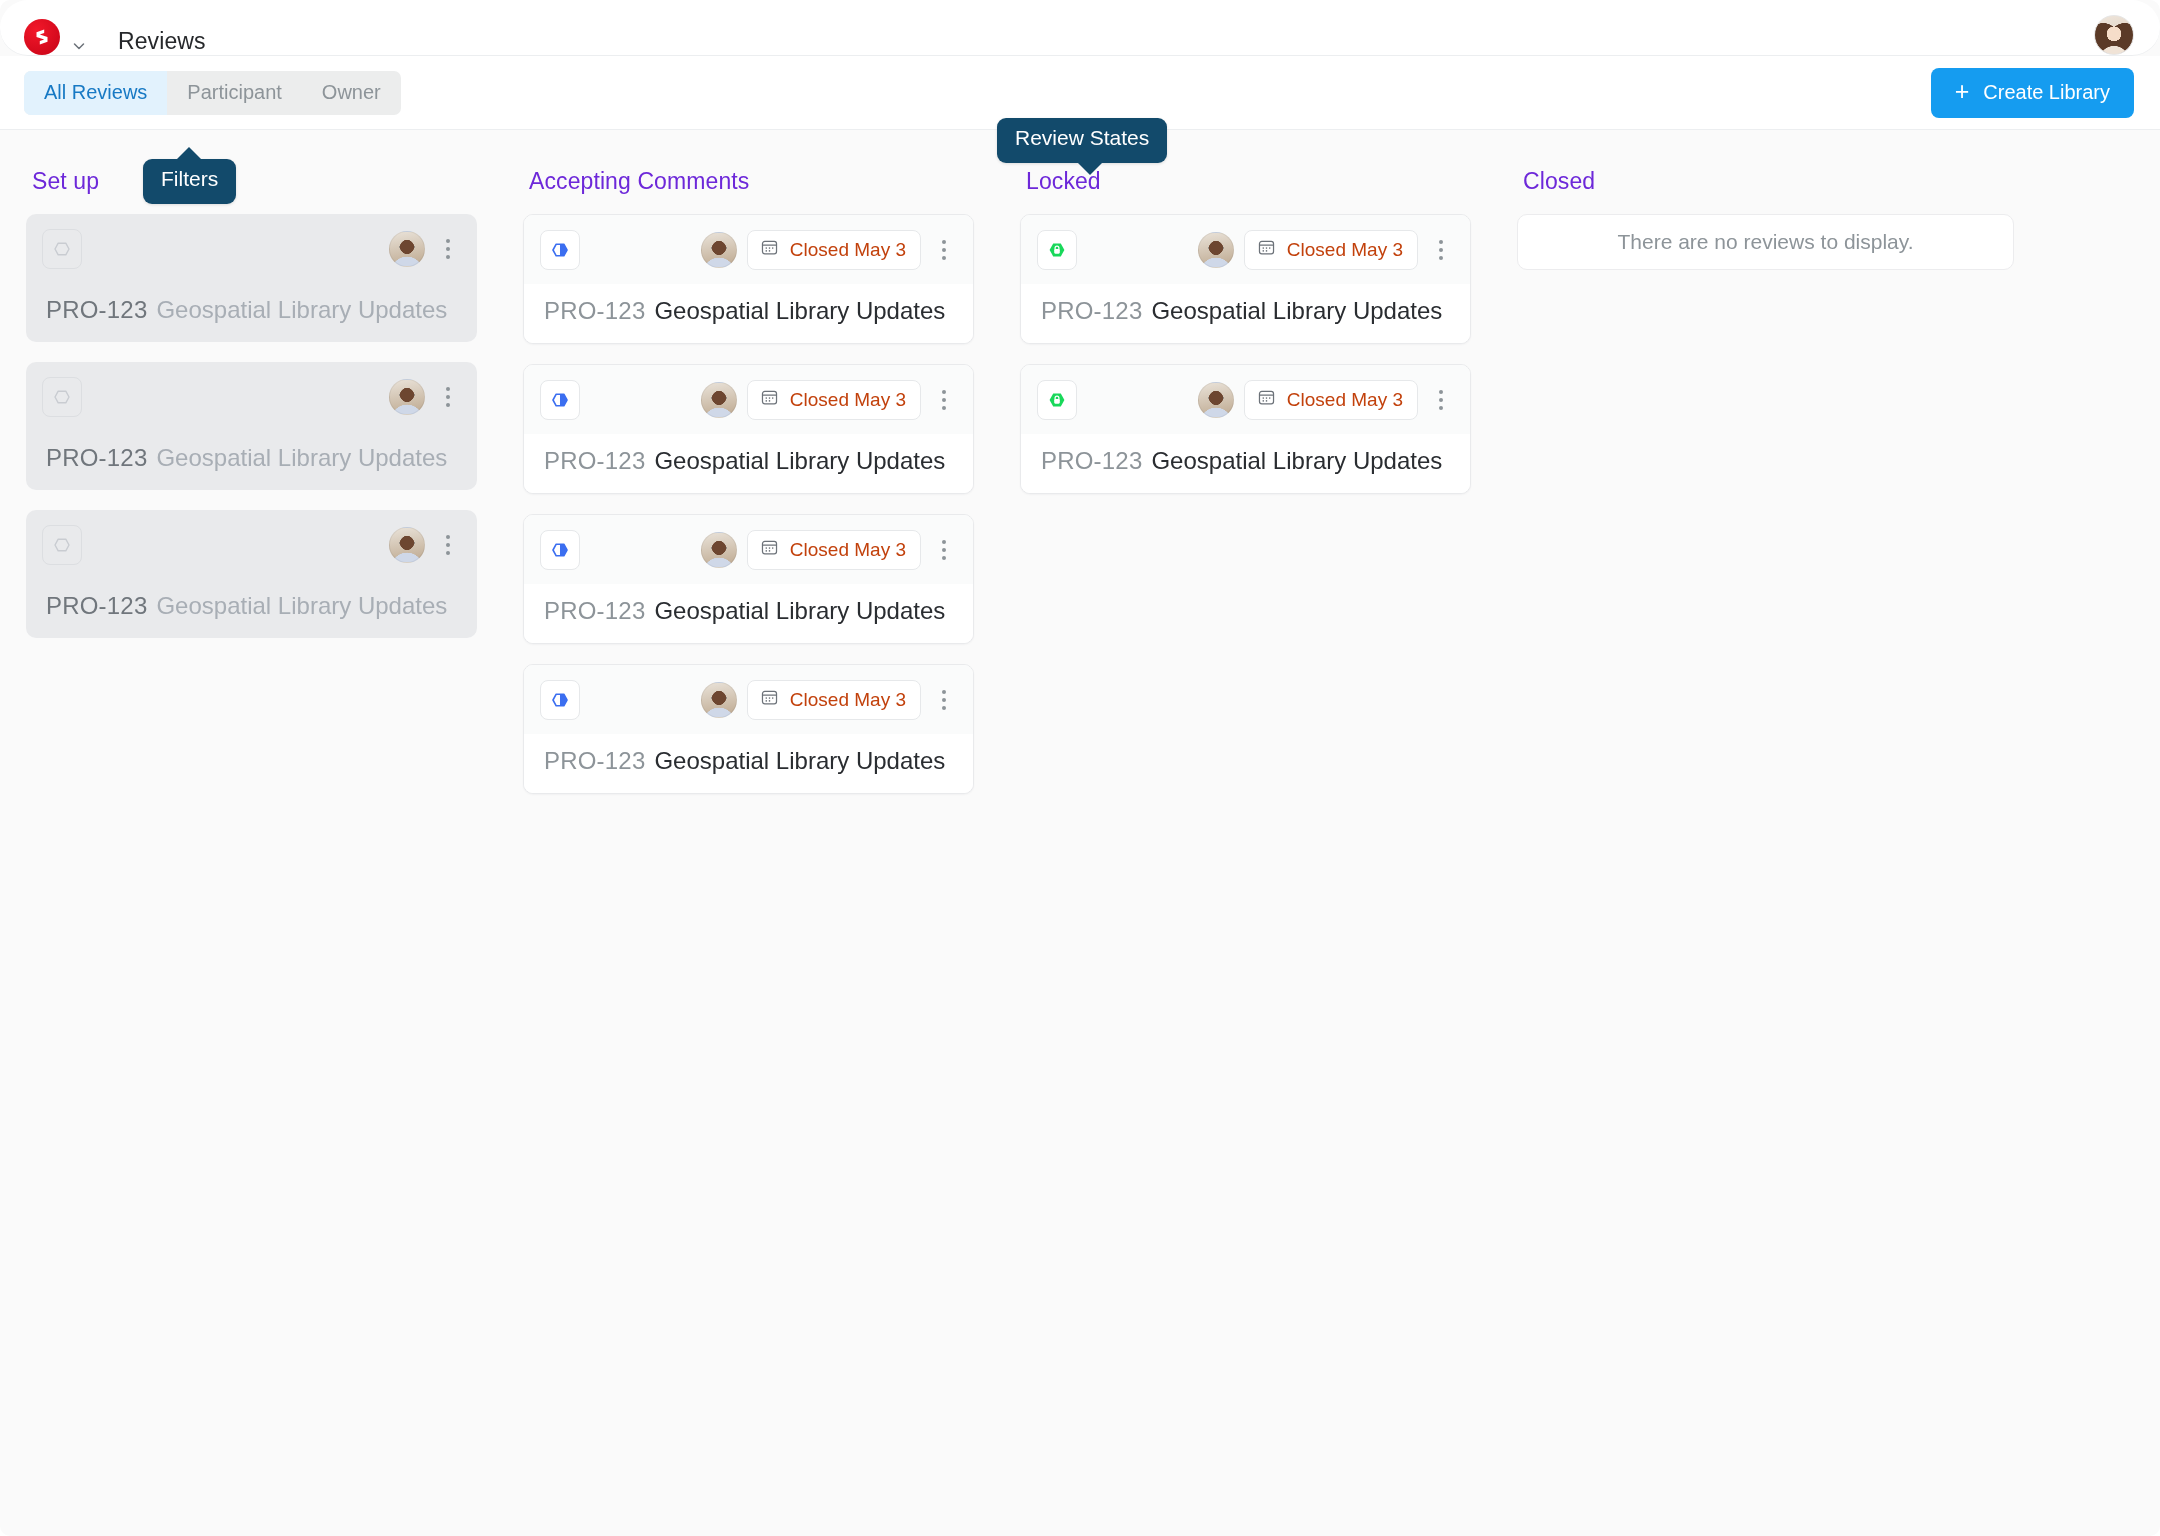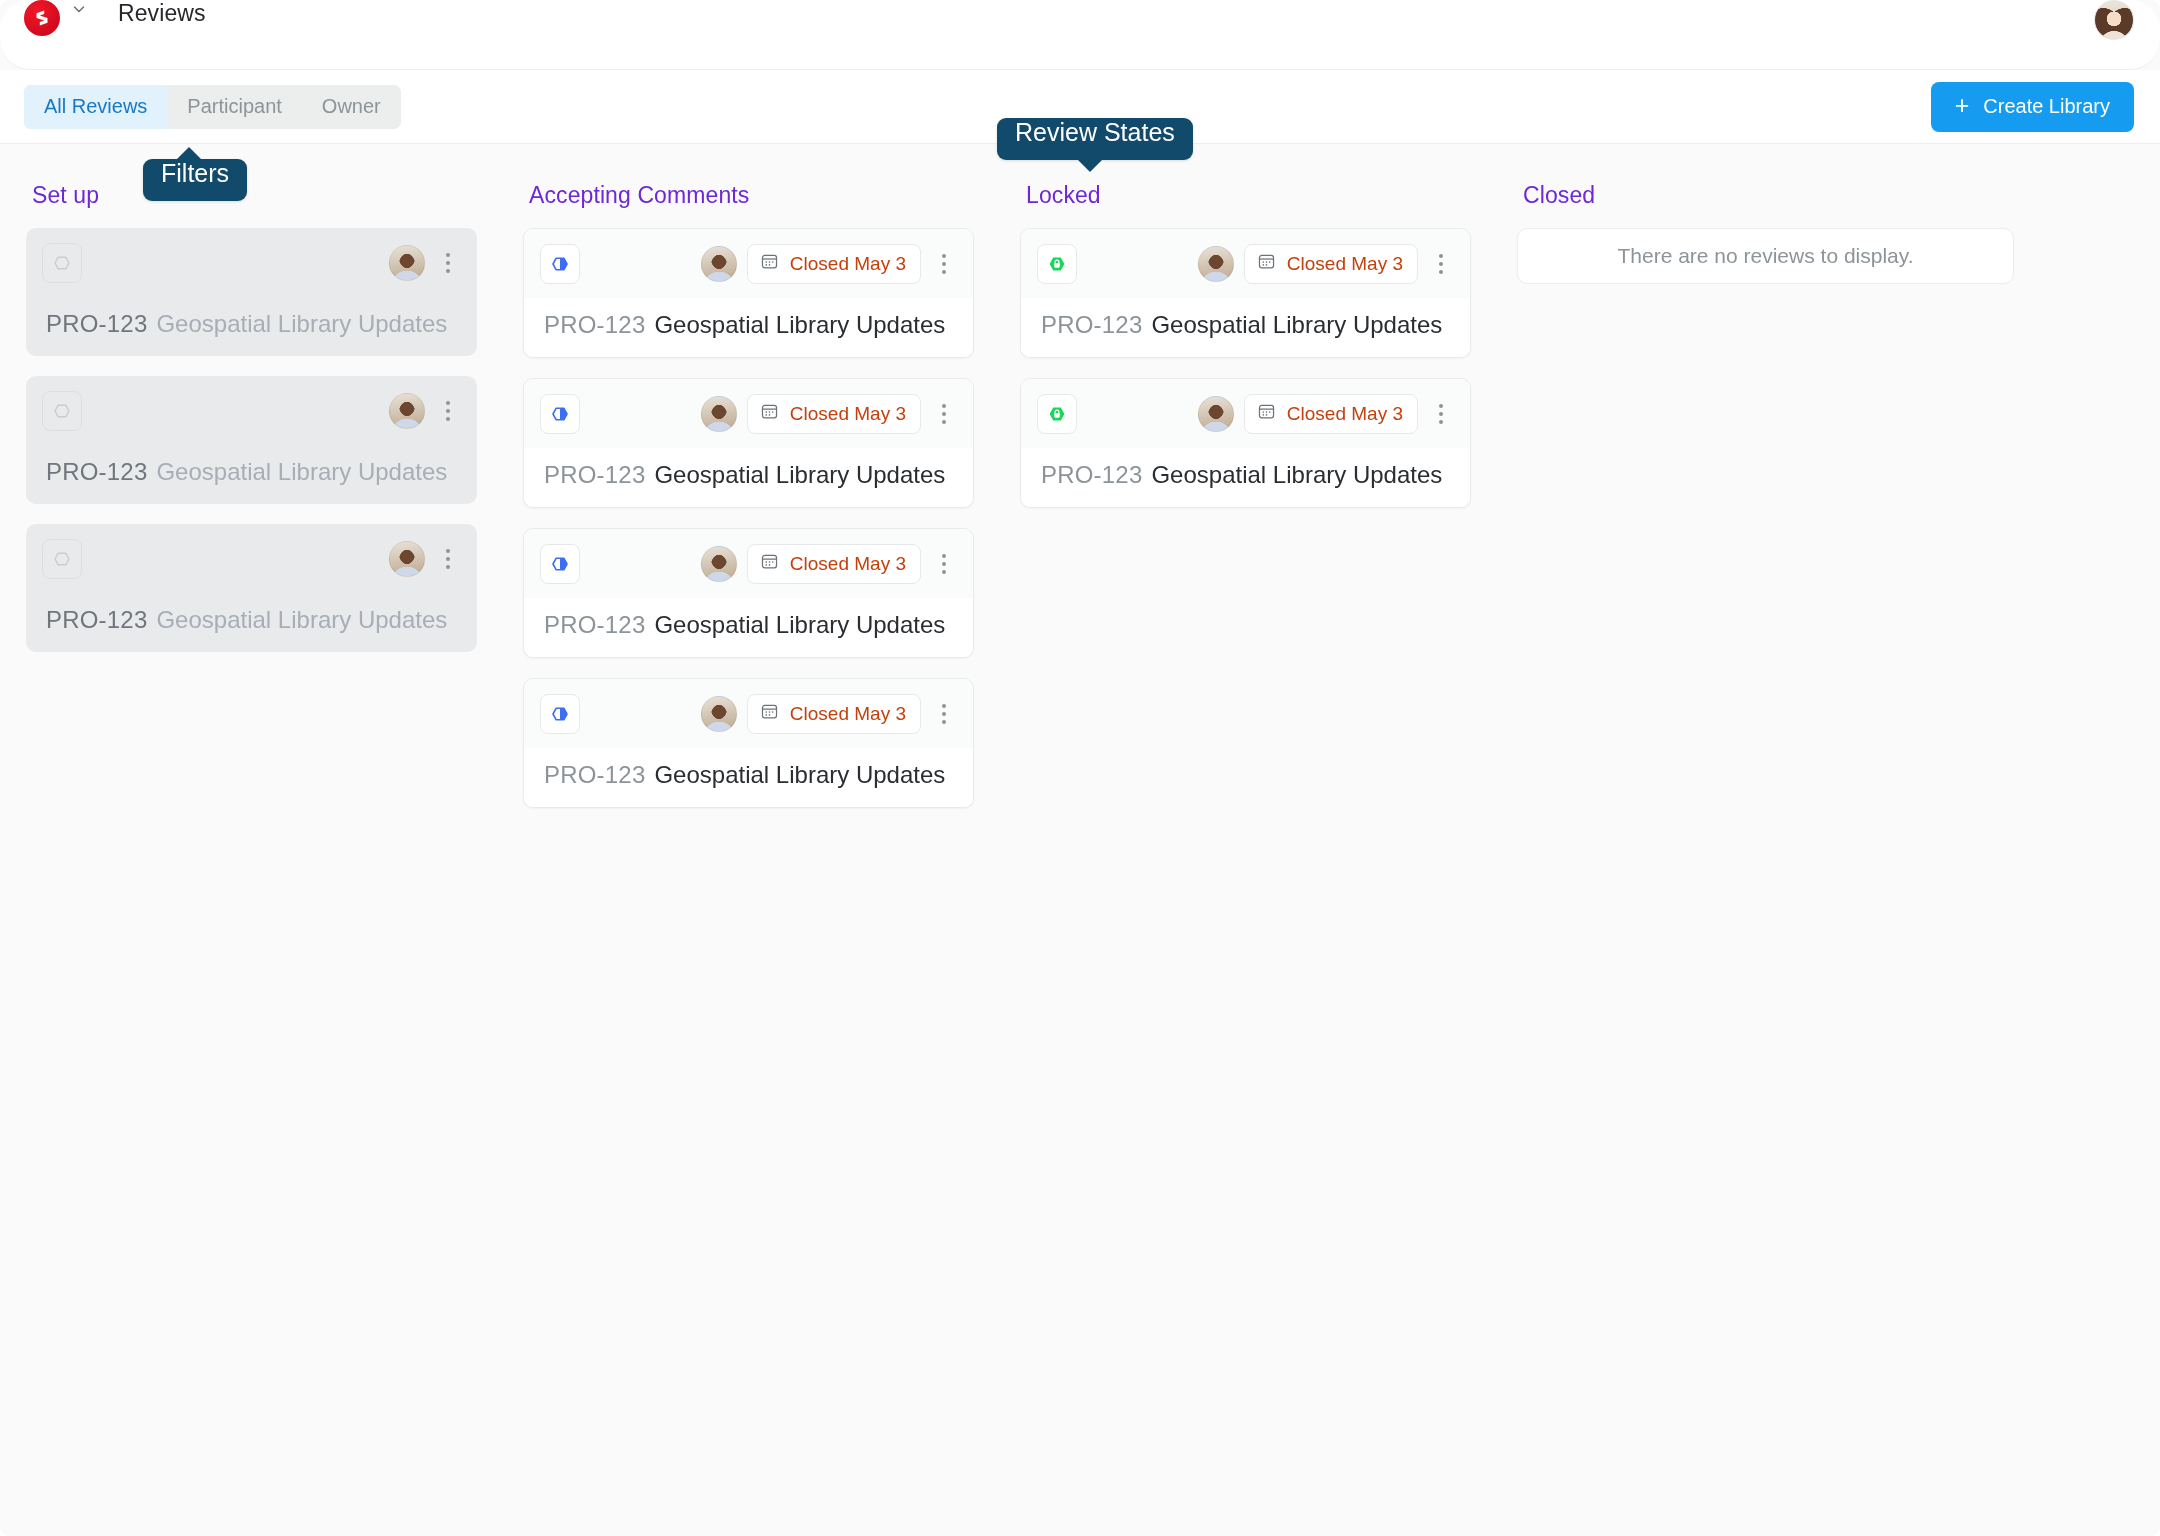--- a/index.html
+++ b/index.html
@@ -14,25 +14,25 @@
     position: relative;
     width: 2160px;
     height: 1536px;
     background: #fafafa;
     overflow: hidden;
     border-radius: 10px;
   }
 
   
   .topbar {
-    height: 70px;
+    height: 56px;
     background: #ffffff;
     border-bottom: 1px solid #eceef0;
     display: flex;
-    align-items: flex-start;
+    align-items: flex-end;
     padding: 0 26px 0 24px;
     position: relative;
     z-index: 5;
     border-radius: 30px;
   }
   .logo {
     width: 36px; height: 36px; border-radius: 50%;
     background: radial-gradient(circle at 35% 30%, #f2182a 0%, #d1081b 75%);
     display: flex; align-items: center; justify-content: center;
     flex: 0 0 auto;
@@ -112,22 +112,22 @@
     font-weight: 400;
     margin-top: -2px;
   }
 
   
   .callout {
     position: absolute;
     background: #124a6b;
     color: #ffffff;
     border-radius: 9px;
-    font-size: 25px;
-    padding: 0 18px 13px;
+    font-size: 21px;
+    padding: 8px 18px 13px;
     white-space: nowrap;
     z-index: 30;
     box-shadow: 0 1px 3px rgba(0,0,0,.12);
   }
   .callout::after {
     content: "";
     position: absolute;
     width: 0; height: 0;
   }
   .callout-filters {

